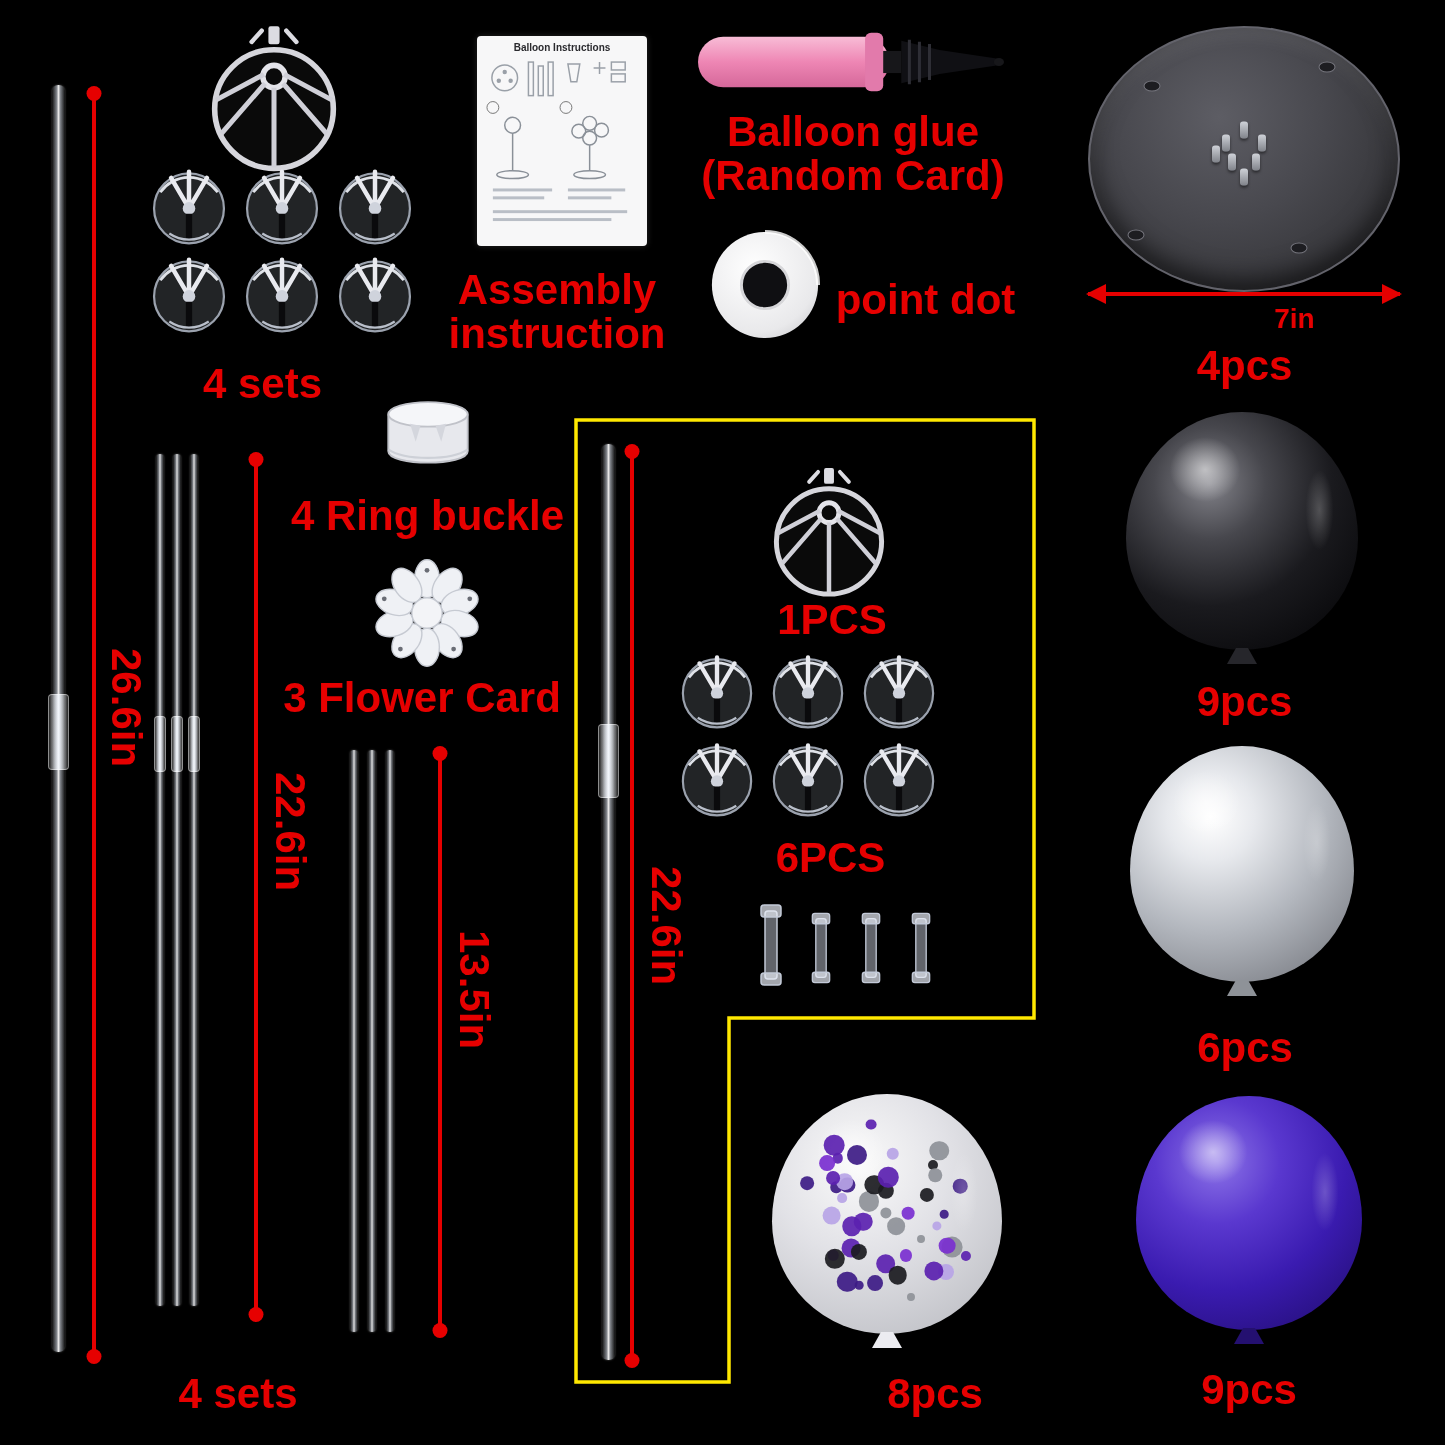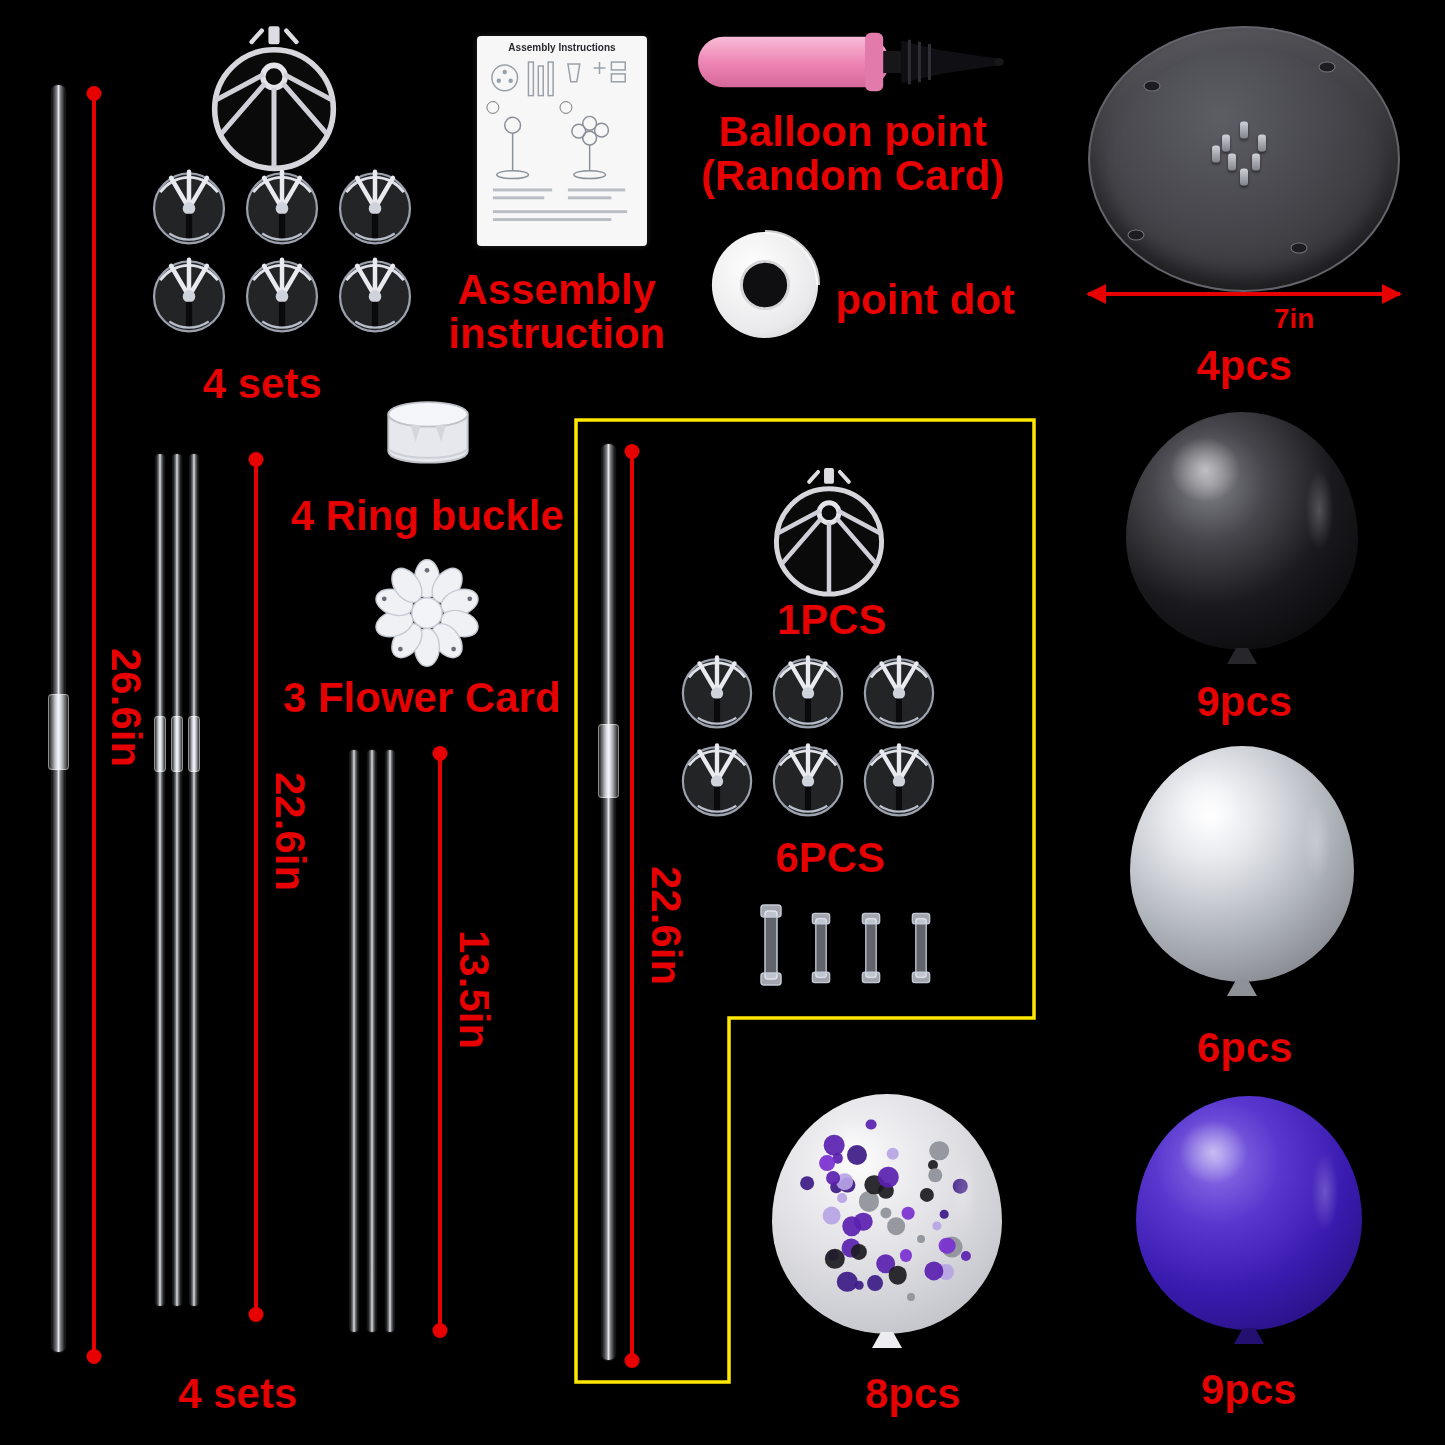--- a/index.html
+++ b/index.html
@@ -205,21 +205,21 @@
       <use href="#sym-buckle"></use>
     </svg>
   <div class="rlabel" style="left:250px; top:494px; width:355px">4 Ring buckle</div>
 
   <svg class="shape" style="left:368px; top:556px; width:118px; height:114px">
       <use href="#sym-flower"></use>
     </svg>
   <div class="rlabel" style="left:242px; top:676px; width:360px">3 Flower Card</div>
 
   <div class="card" style="left:477px; top:36px; width:170px; height:210px">
-    <div class="card-title">Assembly Instructions</div>
+    <div class="card-title">Balloon Instructions</div>
     <svg class="card-art" viewBox="0 0 160 186">
       <g stroke="#9aa0a8" fill="none" stroke-width="1.5">
         <circle cx="22" cy="24" r="13"></circle>
         <circle cx="22" cy="18" r="1.5" fill="#9aa0a8"></circle>
           <circle cx="16" cy="27" r="1.5" fill="#9aa0a8"></circle>
           <circle cx="28" cy="27" r="1.5" fill="#9aa0a8"></circle>
         <rect x="46" y="8" width="5" height="34"></rect>
           <rect x="56" y="12" width="5" height="30"></rect>
           <rect x="66" y="8" width="5" height="34"></rect>
         <path d="M86 10 L98 10 L95 28 L89 28 Z"></path>
@@ -261,21 +261,21 @@
           <stop offset="1" stop-color="#d5689a"></stop>
       </linearGradient>
     </defs>
     <rect x="2" y="16" width="190" height="50" rx="25" fill="url(#pumpg)"></rect>
     <rect x="168" y="12" width="18" height="58" rx="6" fill="#e27aab"></rect>
     <rect x="186" y="30" width="18" height="22" fill="#17171a"></rect>
     <path d="M204 20 L204 62 L242 53 L302 44 L302 38 L242 29 Z" fill="#101014"></path>
     <path d="M212 19 v44 M222 21 v40 M232 23 v36" stroke="#2e2e35" stroke-width="3"></path>
     <ellipse cx="301" cy="41" rx="5" ry="4" fill="#17171a"></ellipse>
   </svg>
-  <div class="rlabel" style="left:688px; top:110px; width:330px">Balloon point</div>
+  <div class="rlabel" style="left:688px; top:110px; width:330px">Balloon glue</div>
   <div class="rlabel" style="left:683px; top:154px; width:340px">(Random Card)</div>
 
   <svg class="shape" style="left:706px; top:226px; width:118px; height:118px" viewBox="0 0 120 120">
     <defs>
       <radialGradient id="glueg" cx="0.4" cy="0.35" r="0.85">
         <stop offset="0" stop-color="#ffffff"></stop>
           <stop offset="0.7" stop-color="#e9e9eb"></stop>
           <stop offset="1" stop-color="#c6c6ca"></stop>
       </radialGradient>
     </defs>
@@ -408,15 +408,15 @@
         <div class="confetti-dot" style="left: 37.6237%; top: 65.9167%; width: 16.1786px; height: 16.1786px; background: rgb(27, 27, 32);"></div>
         <div class="confetti-dot" style="left: 15.1965%; top: 37.2356%; width: 13.7426px; height: 13.7426px; background: rgb(61, 27, 134);"></div>
         <div class="confetti-dot" style="left: 76.2148%; top: 63.2191%; width: 16.7539px; height: 16.7539px; background: rgb(122, 47, 208);"></div>
         <div class="confetti-dot" style="left: 23.8066%; top: 28.9136%; width: 15.7835px; height: 15.7835px; background: rgb(122, 47, 208);"></div>
         <div class="confetti-dot" style="left: 70.9798%; top: 33.8341%; width: 13.5039px; height: 13.5039px; background: rgb(142, 145, 152);"></div>
         <div class="confetti-dot" style="left: 50.5574%; top: 34.7737%; width: 20.4894px; height: 20.4894px; background: rgb(91, 33, 176);"></div>
         <div class="confetti-dot" style="left: 64.7137%; top: 60.3136%; width: 7.95821px; height: 7.95821px; background: rgb(142, 145, 152);"></div>
       </div>
     <div class="knot" style="background:#ececf1"></div>
   </div>
-  <div class="rlabel" style="left:844px; top:1372px; width:138px">8pcs</div>
+  <div class="rlabel" style="left:866px; top:1372px; width:138px">8pcs</div>
 
 </div>
 
 </body></html>

